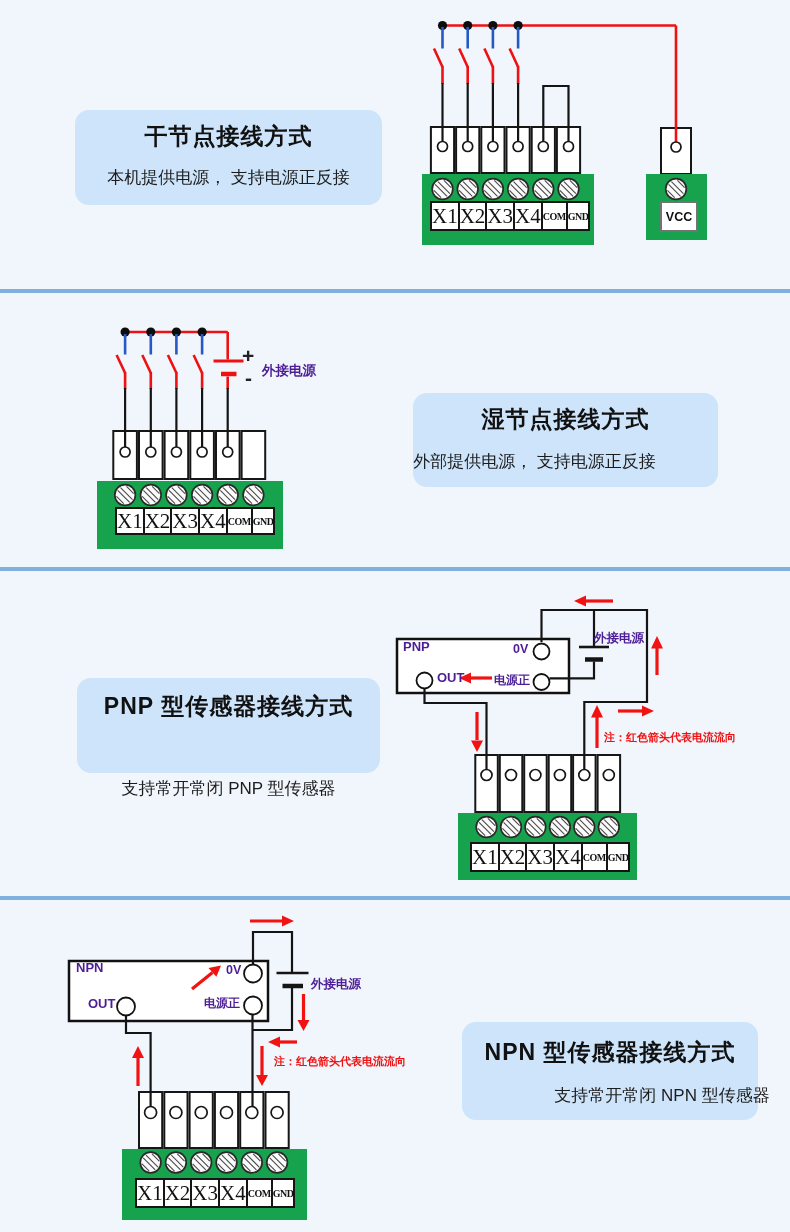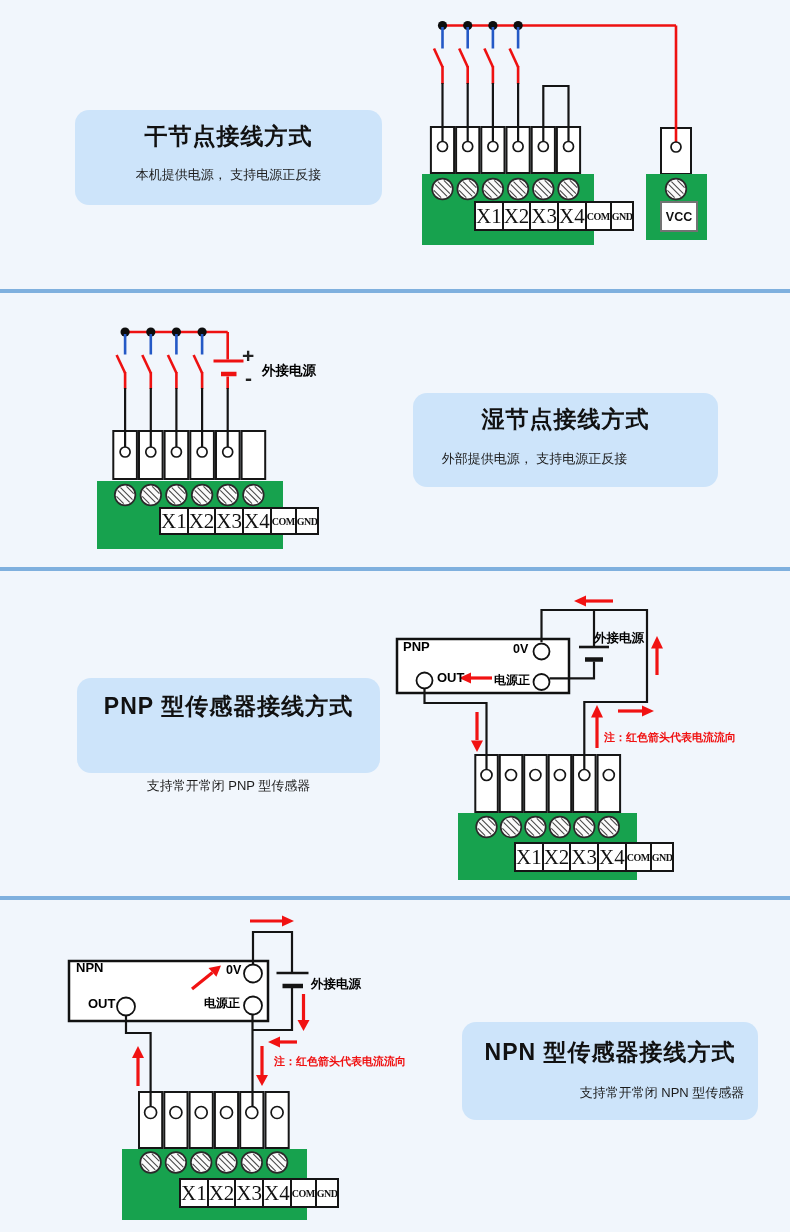--- a/index.html
+++ b/index.html
@@ -1,28 +1,28 @@
 <!DOCTYPE html>
 <html><head>
 <meta charset="utf-8">
 <style>
   html,body{margin:0;padding:0;}
   body{font-family:"Liberation Sans","DejaVu Sans",sans-serif;}
   #stage{position:relative;width:790px;height:1232px;background:#f1f6fc;overflow:hidden;}
   .abs{position:absolute;}
   .card{background:#cde4fa;border-radius:14px;}
   .title{font-weight:bold;font-size:23px;text-align:center;color:#111;letter-spacing:1px;}
-  .subtitle{font-size:13px;text-align:center;color:#1c1c1c;}
+  .subtitle{font-size:17px;text-align:center;color:#1c1c1c;}
   .divider{position:absolute;left:0;width:790px;height:4px;background:#7fb0de;}
-  .term-row{display:flex;margin-left:44px;}
+  .term-row{display:flex;}
   .cell{flex:1;background:#fff;border:2px solid #151515;margin-left:-2px;display:flex;align-items:center;justify-content:center;font-family:"Liberation Serif","DejaVu Serif",serif;font-size:21px;color:#111;}
   .cell:first-child{margin-left:0;}
   .cell.sm{font-size:10px;font-weight:bold;letter-spacing:-0.5px;}
   .vccbox{background:#fff;border:2px solid #737373;display:flex;align-items:center;justify-content:center;font-size:12.5px;font-weight:bold;color:#111;}
-  .dlabel{font-weight:bold;color:#000000;white-space:nowrap;}
+  .dlabel{font-weight:bold;color:#4c1d95;white-space:nowrap;}
   .note{color:#f01212;font-size:11px;font-weight:bold;white-space:nowrap;}
   .plusminus{font-weight:bold;color:#222;font-size:21px;line-height:1;}
   svg{display:block;}
 </style>
 </head>
 <body>
 
 <div id="stage">
 
   <svg class="abs" style="left:0;top:0" width="790" height="289" viewBox="0 0 790 289">

